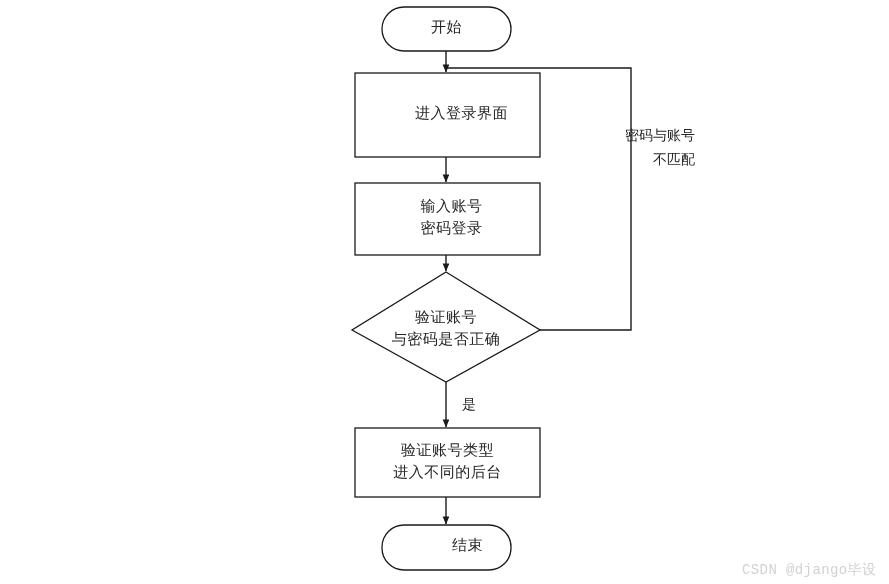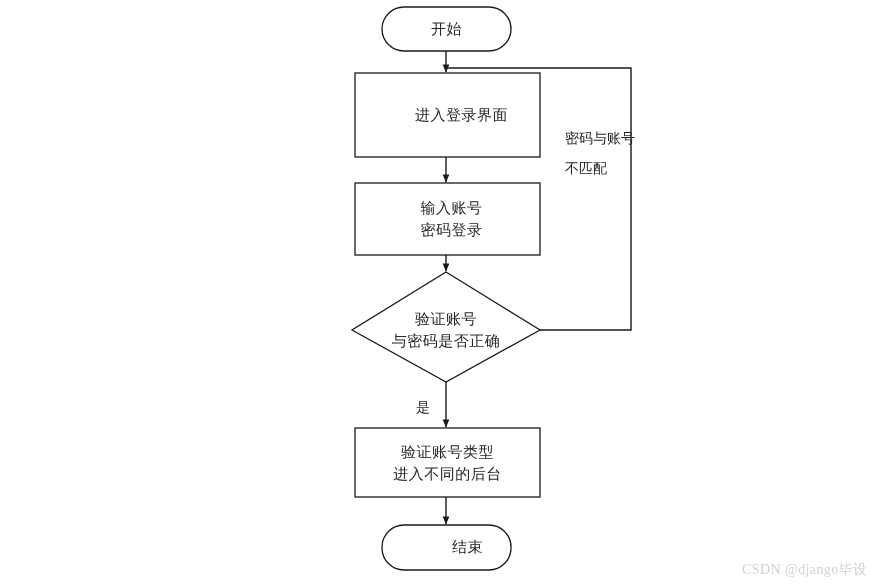--- a/index.html
+++ b/index.html
@@ -6,21 +6,21 @@
     margin: 0;
     padding: 0;
     background: #ffffff;
   }
   #canvas {
     position: relative;
     width: 889px;
     height: 584px;
     background: #ffffff;
     overflow: hidden;
-    font-family: Liberation Serif, serif;
+    font-family: Liberation Mono, monospace;
   }
   #flow-svg {
     position: absolute;
     left: 0;
     top: 0;
     width: 889px;
     height: 584px;
   }
   .node-shape {
     fill: #ffffff;
@@ -37,24 +37,24 @@
     text-align: center;
     color: #262626;
     font-size: 15px;
     line-height: 22px;
     letter-spacing: 0.5px;
     white-space: pre;
     pointer-events: none;
   }
   .edge-label {
     position: absolute;
-    text-align: left;
+    text-align: right;
     color: #262626;
     font-size: 14px;
-    line-height: 30px;
+    line-height: 24px;
     white-space: pre;
     pointer-events: none;
   }
   .watermark {
     position: absolute;
     color: #d2d2d2;
     font-size: 14px;
     letter-spacing: 0.4px;
     white-space: nowrap;
     user-select: none;

